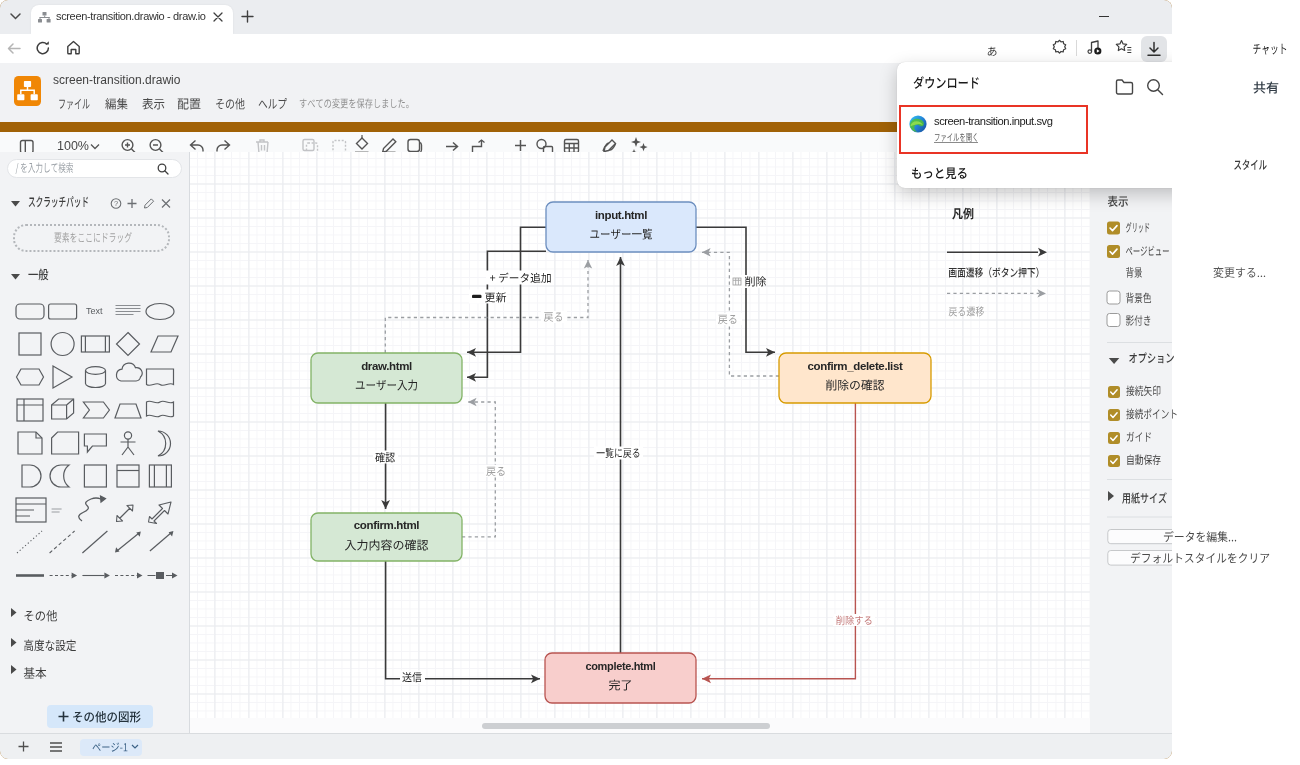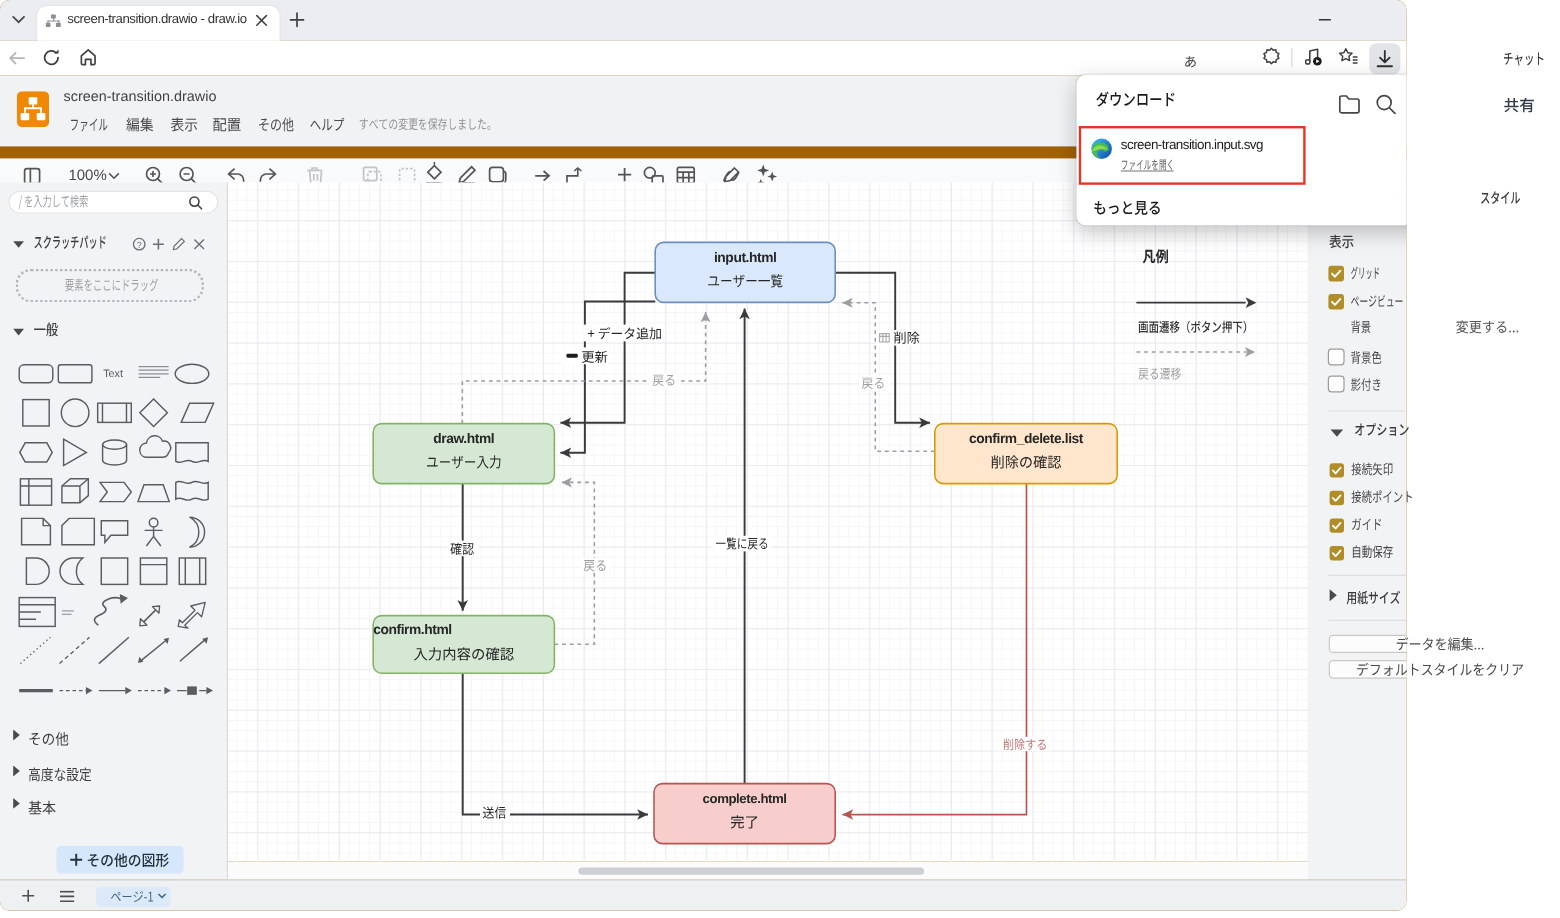--- a/index.html
+++ b/index.html
@@ -382,21 +382,21 @@
   <rect x="546" y="202" width="150" height="50" rx="7" fill="#dae8fc" stroke="#6c8ebf"></rect>
   <rect x="311" y="353" width="151" height="50" rx="7" fill="#d5e8d4" stroke="#82b366"></rect>
   <rect x="779" y="353" width="152" height="50" rx="7" fill="#ffe6cc" stroke="#d79b00"></rect>
   <rect x="311" y="513" width="151" height="48" rx="7" fill="#d5e8d4" stroke="#82b366"></rect>
   <rect x="545" y="653" width="151" height="50" rx="7" fill="#f8cecc" stroke="#b85450"></rect>
  </g>
 </svg>
 <div class="txt" style="left:546px;top:208.5px;width:150px;text-align:center;font-size:11.5px;letter-spacing:-0.35px;font-weight:bold;color:#262626;z-index:6">input.html</div>
 <div class="txt" style="left:311px;top:359.5px;width:151px;text-align:center;font-size:11.5px;letter-spacing:-0.35px;font-weight:bold;color:#262626;z-index:6">draw.html</div>
 <div class="txt" style="left:779px;top:359.5px;width:152px;text-align:center;font-size:11.5px;letter-spacing:-0.35px;font-weight:bold;color:#262626;z-index:6">confirm_delete.list</div>
-<div class="txt" style="left:311px;top:518.5px;width:151px;font-size:11.5px;letter-spacing:-0.35px;font-weight:bold;color:#262626;z-index:6">confirm.html</div>
+<div class="txt" style="left:311px;top:518.5px;width:151px;text-align:center;font-size:11.5px;letter-spacing:-0.35px;font-weight:bold;color:#262626;z-index:6">confirm.html</div>
 <div class="txt" style="left:545px;top:659.5px;width:151px;text-align:center;font-size:11px;letter-spacing:-0.35px;font-weight:bold;color:#262626;z-index:6">complete.html</div>
 <div id="rpanel"></div>
     <div id="stab"></div>
     <div id="vthumb"></div>
 <div id="sharebtn"></div>
 <svg class="abs" style="left:1233px;top:80px;z-index:2" width="17" height="16" viewBox="0 0 17 16">
       <g stroke="#323c46" stroke-width="1.3" fill="none">
         <circle cx="6" cy="5" r="2.6"></circle>
         <path d="M1.5 13.5a4.6 4.6 0 0 1 9 0z"></path>
         <circle cx="12.2" cy="5.4" r="2.1"></circle>

